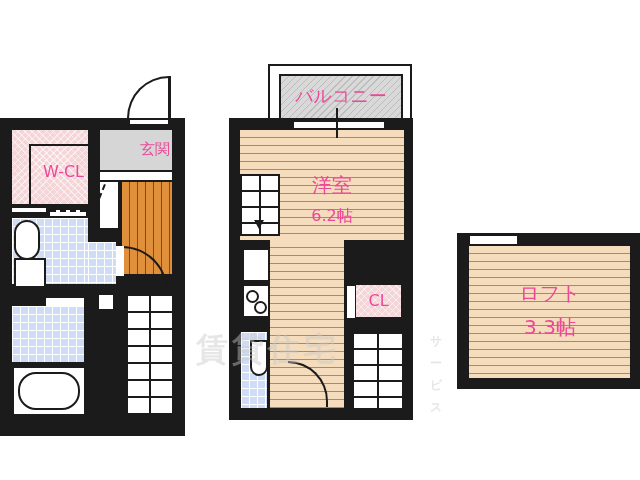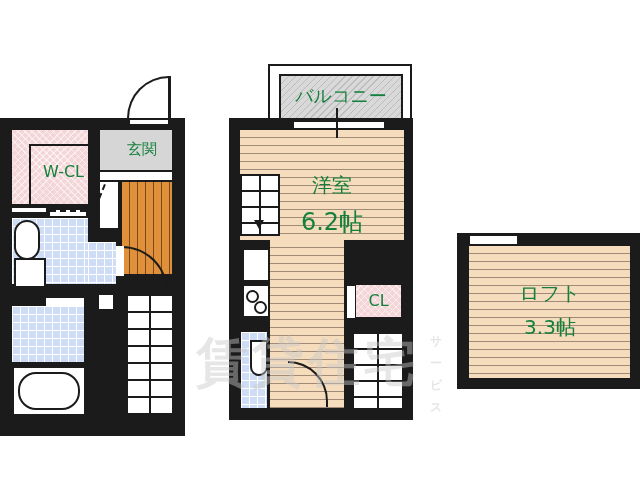--- a/index.html
+++ b/index.html
@@ -6,39 +6,39 @@
   body{width:640px;height:480px;position:relative;overflow:hidden;font-family:"DejaVu Sans","Liberation Sans",sans-serif;}
   .abs{position:absolute;}
   .wall{background:#1b1b1b;}
   .wood{background-color:#f5dcbc;background-image:repeating-linear-gradient(to bottom,transparent 0,transparent 7px,#a08a78 7px,#a08a78 8px);}
   .tile{background-color:#cfdcf6;background-image:linear-gradient(#fff 1px,transparent 1px),linear-gradient(90deg,#fff 1px,transparent 1px);background-size:8px 8px;}
   .pink{background-color:#f5d6d8;background-image:repeating-linear-gradient(45deg,rgba(255,255,255,.55) 0,rgba(255,255,255,.55) 1px,transparent 1px,transparent 5px),repeating-linear-gradient(-45deg,rgba(255,255,255,.55) 0,rgba(255,255,255,.55) 1px,transparent 1px,transparent 5px);}
   .gray{background:#d6d6d6;}
   .hatch{background-color:#d9d9d9;background-image:repeating-linear-gradient(-45deg,#bdbdbd 0,#bdbdbd 1px,transparent 1px,transparent 5px);}
   .orange{background-color:#e0903a;background-image:repeating-linear-gradient(90deg,transparent 0,transparent 7px,#7a4a1a 7px,#7a4a1a 8px);}
   .white{background:#fff;}
-  .label{position:absolute;color:#15803d;text-align:center;white-space:nowrap;font-family:"DejaVu Sans",sans-serif;}
+  .label{position:absolute;color:#ec4899;text-align:center;white-space:nowrap;font-family:"DejaVu Sans",sans-serif;}
   .stairs{background-color:#fff;background-image:linear-gradient(#1b1b1b 2px,transparent 2px),linear-gradient(90deg,#1b1b1b 2px,transparent 2px);}
   .watermark{position:absolute;color:rgba(200,200,200,.45);font-weight:bold;font-family:"DejaVu Sans",sans-serif;}
 </style>
 </head>
 <body>
 
 <div class="abs" style="left:0;top:118px;width:185px;height:318px;">
 
   <div class="abs wall" style="left:0;top:0;width:185px;height:318px;"></div>
 
   <div class="abs pink" style="left:12px;top:12px;width:76px;height:74px;"></div>
   <div class="abs" style="left:29px;top:26px;width:59px;height:60px;border-left:2px solid #1b1b1b;border-top:2px solid #1b1b1b;box-sizing:border-box;"></div>
   <div class="label" style="left:14px;top:44px;width:70px;font-size:16px;text-align:right;">W-CL</div>
   <div class="abs white" style="left:50px;top:92px;width:36px;height:6px;border-top:2px dashed #1b1b1b;box-sizing:border-box;"></div>
   <div class="abs white" style="left:12px;top:90px;width:34px;height:4px;"></div>
 
   <div class="abs gray" style="left:100px;top:12px;width:72px;height:40px;"></div>
-  <div class="label" style="left:100px;top:22px;width:72px;font-size:15px;padding-left:6px;">玄関</div>
+  <div class="label" style="left:113px;top:22px;width:72px;font-size:15px;padding-left:6px;">玄関</div>
   <div class="abs white" style="left:100px;top:54px;width:72px;height:8px;"></div>
 
   <div class="abs white" style="left:100px;top:64px;width:18px;height:46px;"></div>
   <div class="abs" style="left:104px;top:66px;width:2px;height:44px;border-left:2px dashed #1b1b1b;transform:rotate(22deg);transform-origin:top left;"></div>
 
   <div class="abs orange" style="left:122px;top:64px;width:50px;height:92px;"></div>
   <div class="abs" style="left:122px;top:128px;width:46px;height:46px;border:2px solid #1b1b1b;border-radius:0 46px 0 0;border-left:none;border-bottom:none;box-sizing:border-box;"></div>
 
   <div class="abs tile" style="left:12px;top:100px;width:76px;height:66px;"></div>
   <div class="abs tile" style="left:88px;top:124px;width:28px;height:42px;"></div>
@@ -62,21 +62,21 @@
 <div class="abs hatch" style="left:279px;top:74px;width:124px;height:48px;border:2px solid #1b1b1b;box-sizing:border-box;"></div>
 <div class="label" style="left:280px;top:84px;width:122px;font-size:18px;">バルコニー</div>
 
 <div class="abs wall" style="left:229px;top:118px;width:184px;height:302px;"></div>
 <div class="abs wood" style="left:240px;top:130px;width:164px;height:110px;"></div>
 <div class="abs wood" style="left:270px;top:240px;width:74px;height:168px;"></div>
 <div class="abs white" style="left:292px;top:120px;width:94px;height:10px;border:2px solid #1b1b1b;box-sizing:border-box;"></div>
 <div class="abs" style="left:336px;top:108px;width:2px;height:30px;background:#1b1b1b;"></div>
 
 <div class="label" style="left:292px;top:172px;width:80px;font-size:20px;">洋室</div>
-<div class="label" style="left:292px;top:206px;width:80px;font-size:24px;">6.2帖</div>
+<div class="label" style="left:292px;top:206px;width:80px;font-size:16px;">6.2帖</div>
 
 <div class="abs stairs" style="left:240px;top:174px;width:38px;height:60px;background-size:19px 16px;border-right:2px solid #1b1b1b;border-bottom:2px solid #1b1b1b;"></div>
 <div class="abs" style="left:254px;top:220px;width:0;height:0;border-left:5px solid transparent;border-right:5px solid transparent;border-top:9px solid #1b1b1b;"></div>
 
 <div class="abs white" style="left:242px;top:248px;width:28px;height:34px;border:2px solid #1b1b1b;box-sizing:border-box;"></div>
 <div class="abs white" style="left:242px;top:284px;width:28px;height:34px;border:2px solid #1b1b1b;box-sizing:border-box;"></div>
 <div class="abs" style="left:246px;top:290px;width:9px;height:9px;border:2px solid #1b1b1b;border-radius:50%;"></div>
 <div class="abs" style="left:254px;top:301px;width:9px;height:9px;border:2px solid #1b1b1b;border-radius:50%;"></div>
 
 <div class="abs pink" style="left:356px;top:285px;width:45px;height:32px;"></div>
@@ -88,14 +88,14 @@
 <div class="abs" style="left:288px;top:361px;width:40px;height:46px;border-top:2px solid #1b1b1b;border-right:2px solid #1b1b1b;border-radius:0 40px 0 0;box-sizing:border-box;"></div>
 
 <div class="abs stairs" style="left:352px;top:332px;width:50px;height:76px;background-size:25px 16px;"></div>
 
 <div class="abs wall" style="left:457px;top:233px;width:183px;height:156px;"></div>
 <div class="abs wood" style="left:469px;top:246px;width:161px;height:132px;"></div>
 <div class="abs white" style="left:470px;top:236px;width:47px;height:8px;"></div>
 <div class="label" style="left:500px;top:280px;width:100px;font-size:20px;">ロフト</div>
 <div class="label" style="left:500px;top:314px;width:100px;font-size:20px;">3.3帖</div>
 
-<div class="watermark" style="left:196px;top:328px;font-size:52px;letter-spacing:4px;">賃貸住宅</div>
+<div class="watermark" style="left:196px;top:328px;font-size:32px;letter-spacing:4px;">賃貸住宅</div>
 <div class="watermark" style="left:430px;top:330px;font-size:12px;width:14px;white-space:normal;line-height:22px;">サービス</div>
 
 </body></html>

